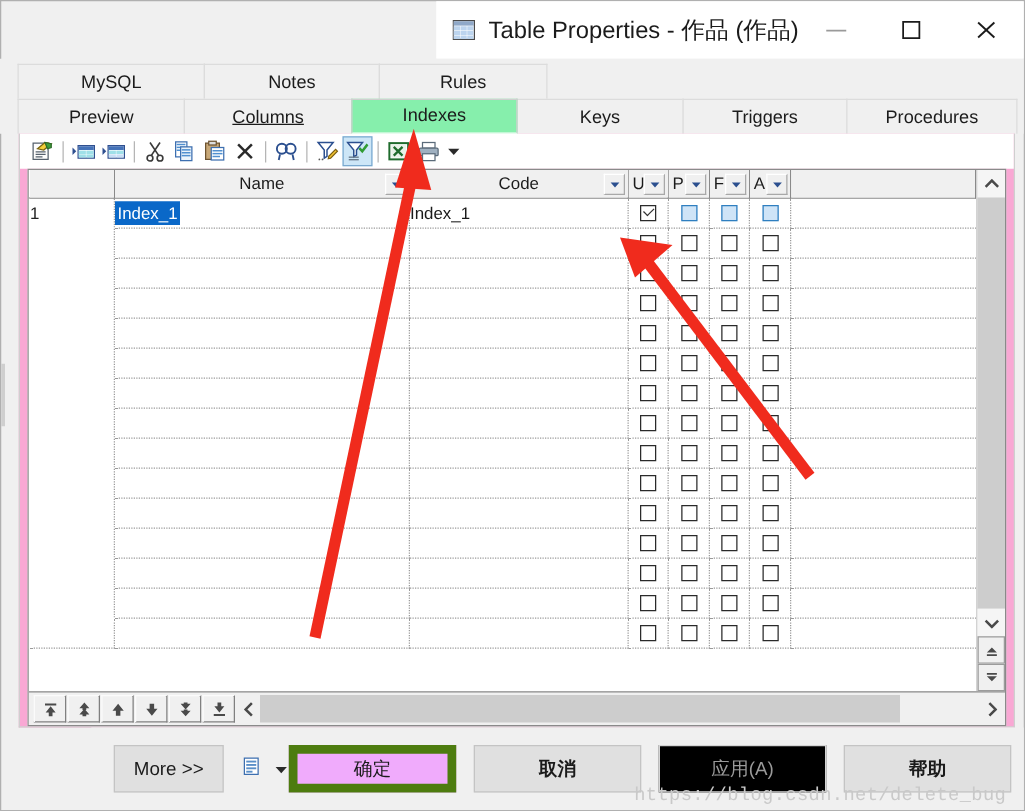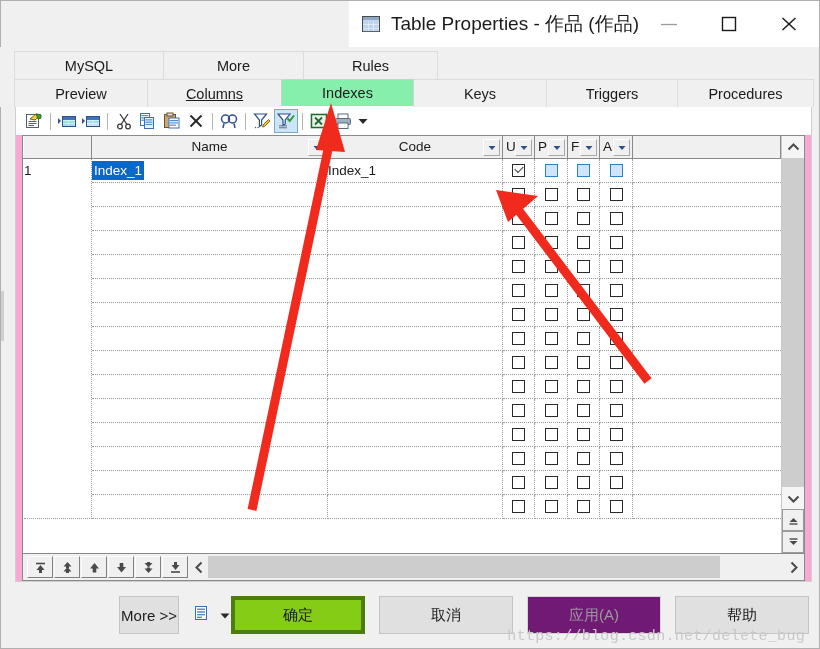--- a/index.html
+++ b/index.html
@@ -346,34 +346,34 @@
     border: 1px solid #c4c4c4;
     font-size: 15px;
     color: #1b1b1b;
     display: flex;
     align-items: center;
     justify-content: center;
     box-sizing: border-box;
     font-family: "Liberation Sans", sans-serif;
   }
   .btn.more {
-    width: 60px; height: 38px;
+    width: 88px; height: 38px;
     margin-left: 18px;
     font-size: 15px;
   }
   .btn.primary {
     width: 134px; height: 38px;
-    border: 4px solid #4d7c0f;
-    background: #84cc16;
-  }
-  .btn.plain { width: 134px; height: 38px; }
+    border: 7px solid #4d7c0f;
+    background: #f0abfc;
+  }
+  .btn.plain { width: 134px; height: 38px; font-weight: bold; }
   .btn.disabled {
     width: 134px; height: 38px;
     color: #9a9a9a;
-    background: #701a75;
+    background: #000000;
     border-color: #d4d4d4;
   }
   .copy-icon-wrap {
     margin-left: 14px;
     display: flex;
     align-items: center;
   }
   .foot-right {
     margin-left: auto;
     display: flex;
@@ -450,21 +450,21 @@
       </div>
     </div>
   </div>
 
   <div class="tabstrip">
     <div class="tabrow row1">
       <div class="tab t-mysql">
           <span>MySQL</span>
         </div>
       <div class="tab t-notes">
-          <span>More</span>
+          <span>Notes</span>
         </div>
       <div class="tab t-rules">
           <span>Rules</span>
         </div>
     </div>
     <div class="tabrow row2">
       <div class="tab t-gen">
           <span>Preview</span>
         </div>
       <div class="tab t-col">

